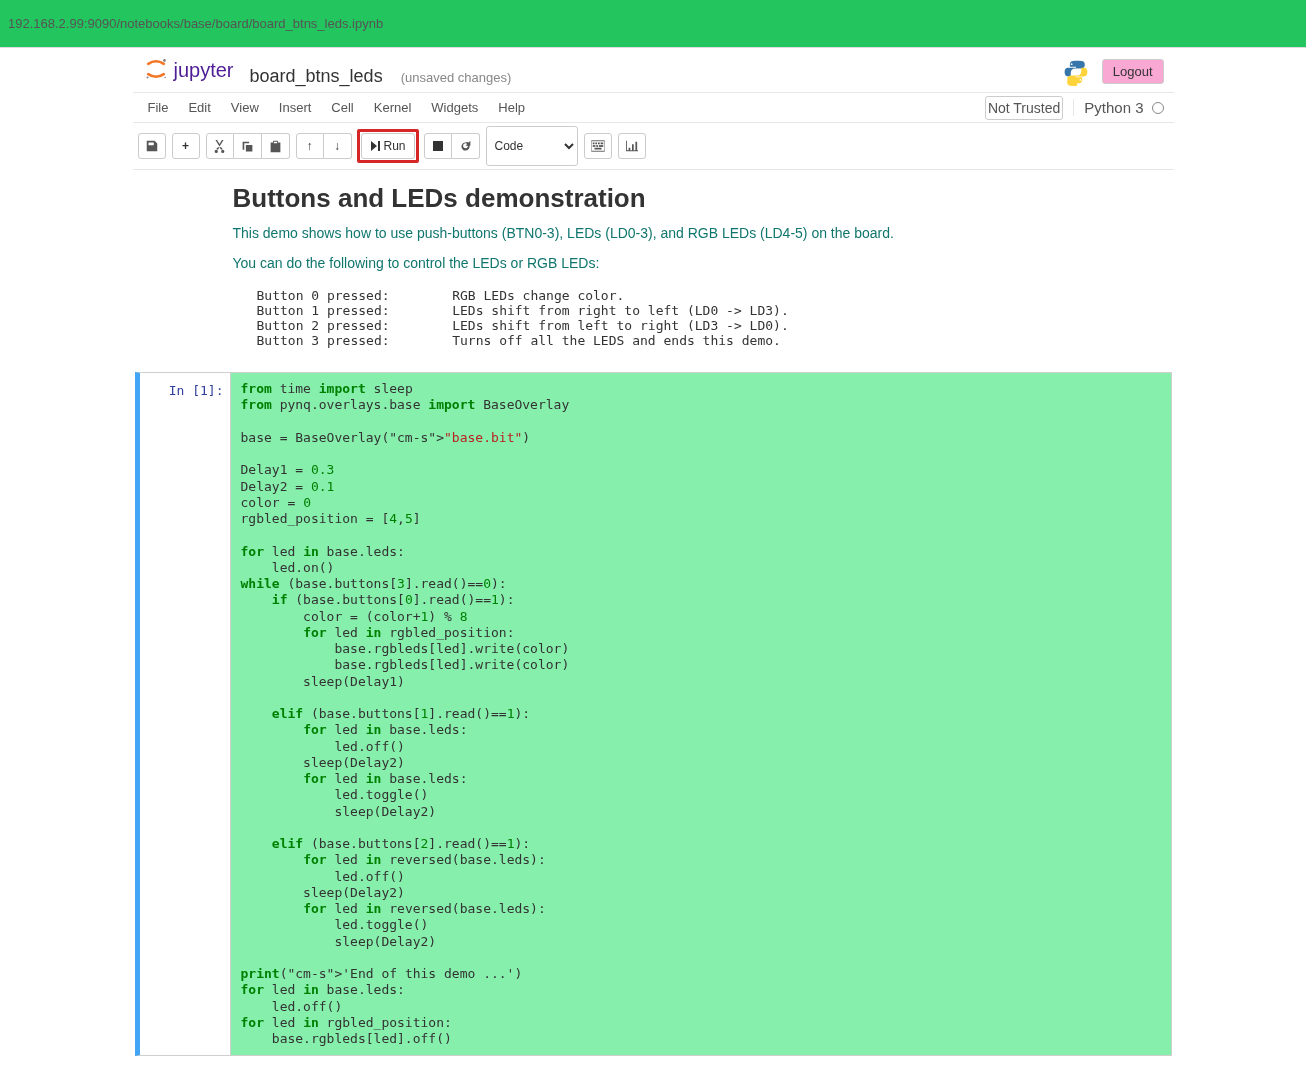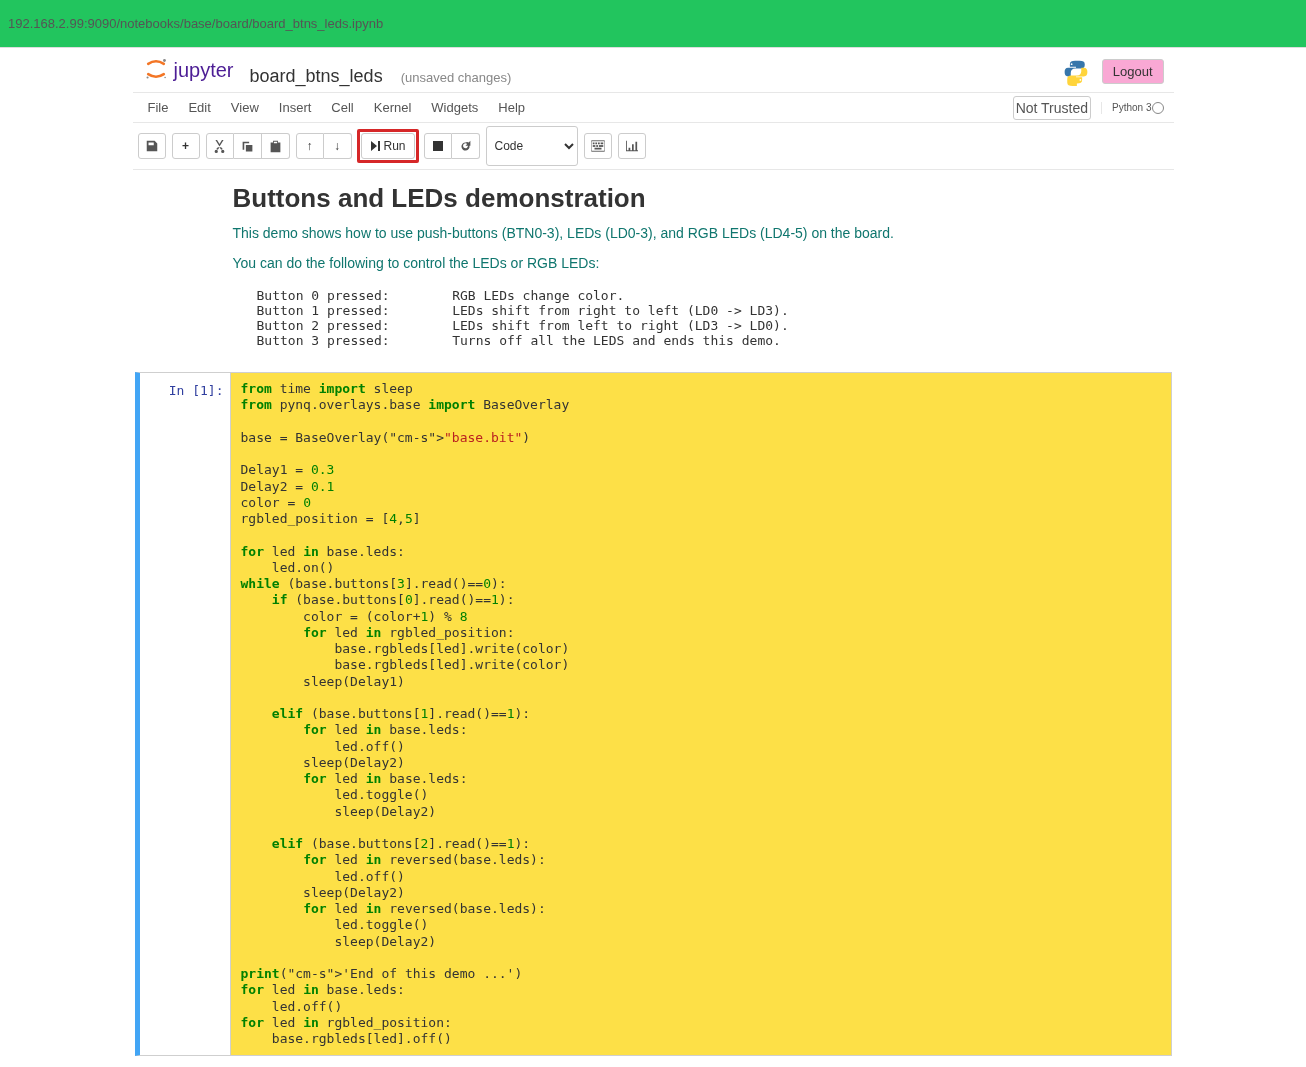--- a/index.html
+++ b/index.html
@@ -12,41 +12,41 @@
 .jupyter-logo svg { width: 26px; height: 26px; }
 .nbname { font-size: 18px; color: #333; margin-left: 6px; }
 .save-status { font-size: 13px; color: #888; margin-left: 8px; }
 .py-logo { margin-right: 12px; display:flex;align-items:center;}
 .logout-btn { background: #f9a8d4; border: 1px solid #ccc; border-radius: 3px; padding: 4px 10px; font-size: 13px; color: #333; cursor: pointer; }
 .menubar-row { display: flex; align-items: center; border-bottom: 1px solid #e7e7e7; padding: 0 5px; }
 .menubar { display: flex; flex: 1; }
 .menu-item { padding: 7px 10px; font-size: 13px; color: #555; cursor: pointer; }
 .trust-area { display: flex; align-items: center; gap: 10px; padding-right: 5px; }
 .trust-btn { background: #fff; border: 1px solid #ccc; border-radius: 3px; padding: 3px 2px; font-size: 14px; color: #555; cursor: pointer; }
-.kernel-name { font-size: 10px; color: #555; padding-left: 10px; border-left: 1px solid #e7e7e7; display: flex; align-items: center; gap: 0; }
+.kernel-name { font-size: 15px; color: #555; padding-left: 10px; border-left: 1px solid #e7e7e7; display: flex; align-items: center; gap: 8px; }
 .kernel-idle { width: 12px; height: 12px; border: 1px solid #888; border-radius: 50%; }
 .toolbar { display: flex; align-items: center; padding: 3px 5px; border-bottom: 1px solid #e7e7e7; gap: 0; }
 .tb-group { display: flex; }
 .tb-btn { width: 28px; height: 26px; background: #fff; border: 1px solid #ccc; display: flex; align-items: center; justify-content: center; cursor: pointer; font-size: 12px; color: #333; }
 .tb-group .tb-btn:not(:first-child) { border-left: none; }
 .tb-group .tb-btn:first-child { border-radius: 3px 0 0 3px; }
 .tb-group .tb-btn:last-child { border-radius: 0 3px 3px 0; }
 .tb-group .tb-btn:only-child { border-radius: 3px; }
 .toolbar > * { margin-right: 6px; }
 .run-btn { width: auto; padding: 0 8px; gap: 4px; }
 .run-highlight { border: 3px solid #d62728 !important; border-radius: 2px; padding: 1px; margin-left:-1px; margin-right: 5px;}
 .cell-type { height: 40px; width: 92px; border: 1px solid #ccc; border-radius: 3px; font-size: 12px; padding: 0 4px; color: #333; background: #fff; }
 .nb-container { padding: 8px 0 0 0; }
 .text-cell { padding: 5px 0 5px 100px; margin: 0 0 8px 0; }
 .text-cell h1 { font-size: 26px; font-weight: bold; color: #333; margin-bottom: 10px; }
 .text-cell p { font-size: 14px; color: #0f766e; margin: 10px 0; line-height: 1.4; }
 .pre-block { font-family: monospace; font-size: 13px; color: #333; white-space: pre; padding: 5px 0 5px 24px; margin: 6px 0; }
 .code-cell { display: flex; border: 1px solid #cfcfcf; border-left: 5px solid #42A5F5; margin: 4px 2px; }
 .prompt-col { width: 90px; padding: 10px 6px; text-align: right; font-family: monospace; font-size: 13px; color: #303F9F; }
-.input-area { flex: 1; background: #fde047; border-left: 1px solid #cfcfcf; padding: 8px 10px; font-family: monospace; font-size: 13px; line-height: 1.25; color: #333; white-space: pre; overflow-x: auto; }
+.input-area { flex: 1; background: #86efac; border-left: 1px solid #cfcfcf; padding: 8px 10px; font-family: monospace; font-size: 13px; line-height: 1.25; color: #333; white-space: pre; overflow-x: auto; }
 .cm-k { color: #008000; font-weight: bold; }
 .cm-s { color: #BA2121; }
 .cm-m { color: #008000; }
 </style>
 </head>
 <body>
 
 <div class="url-bar">
   <span>192.168.2.99:9090/notebooks/base/board/board_btns_leds.ipynb</span>
 </div>

